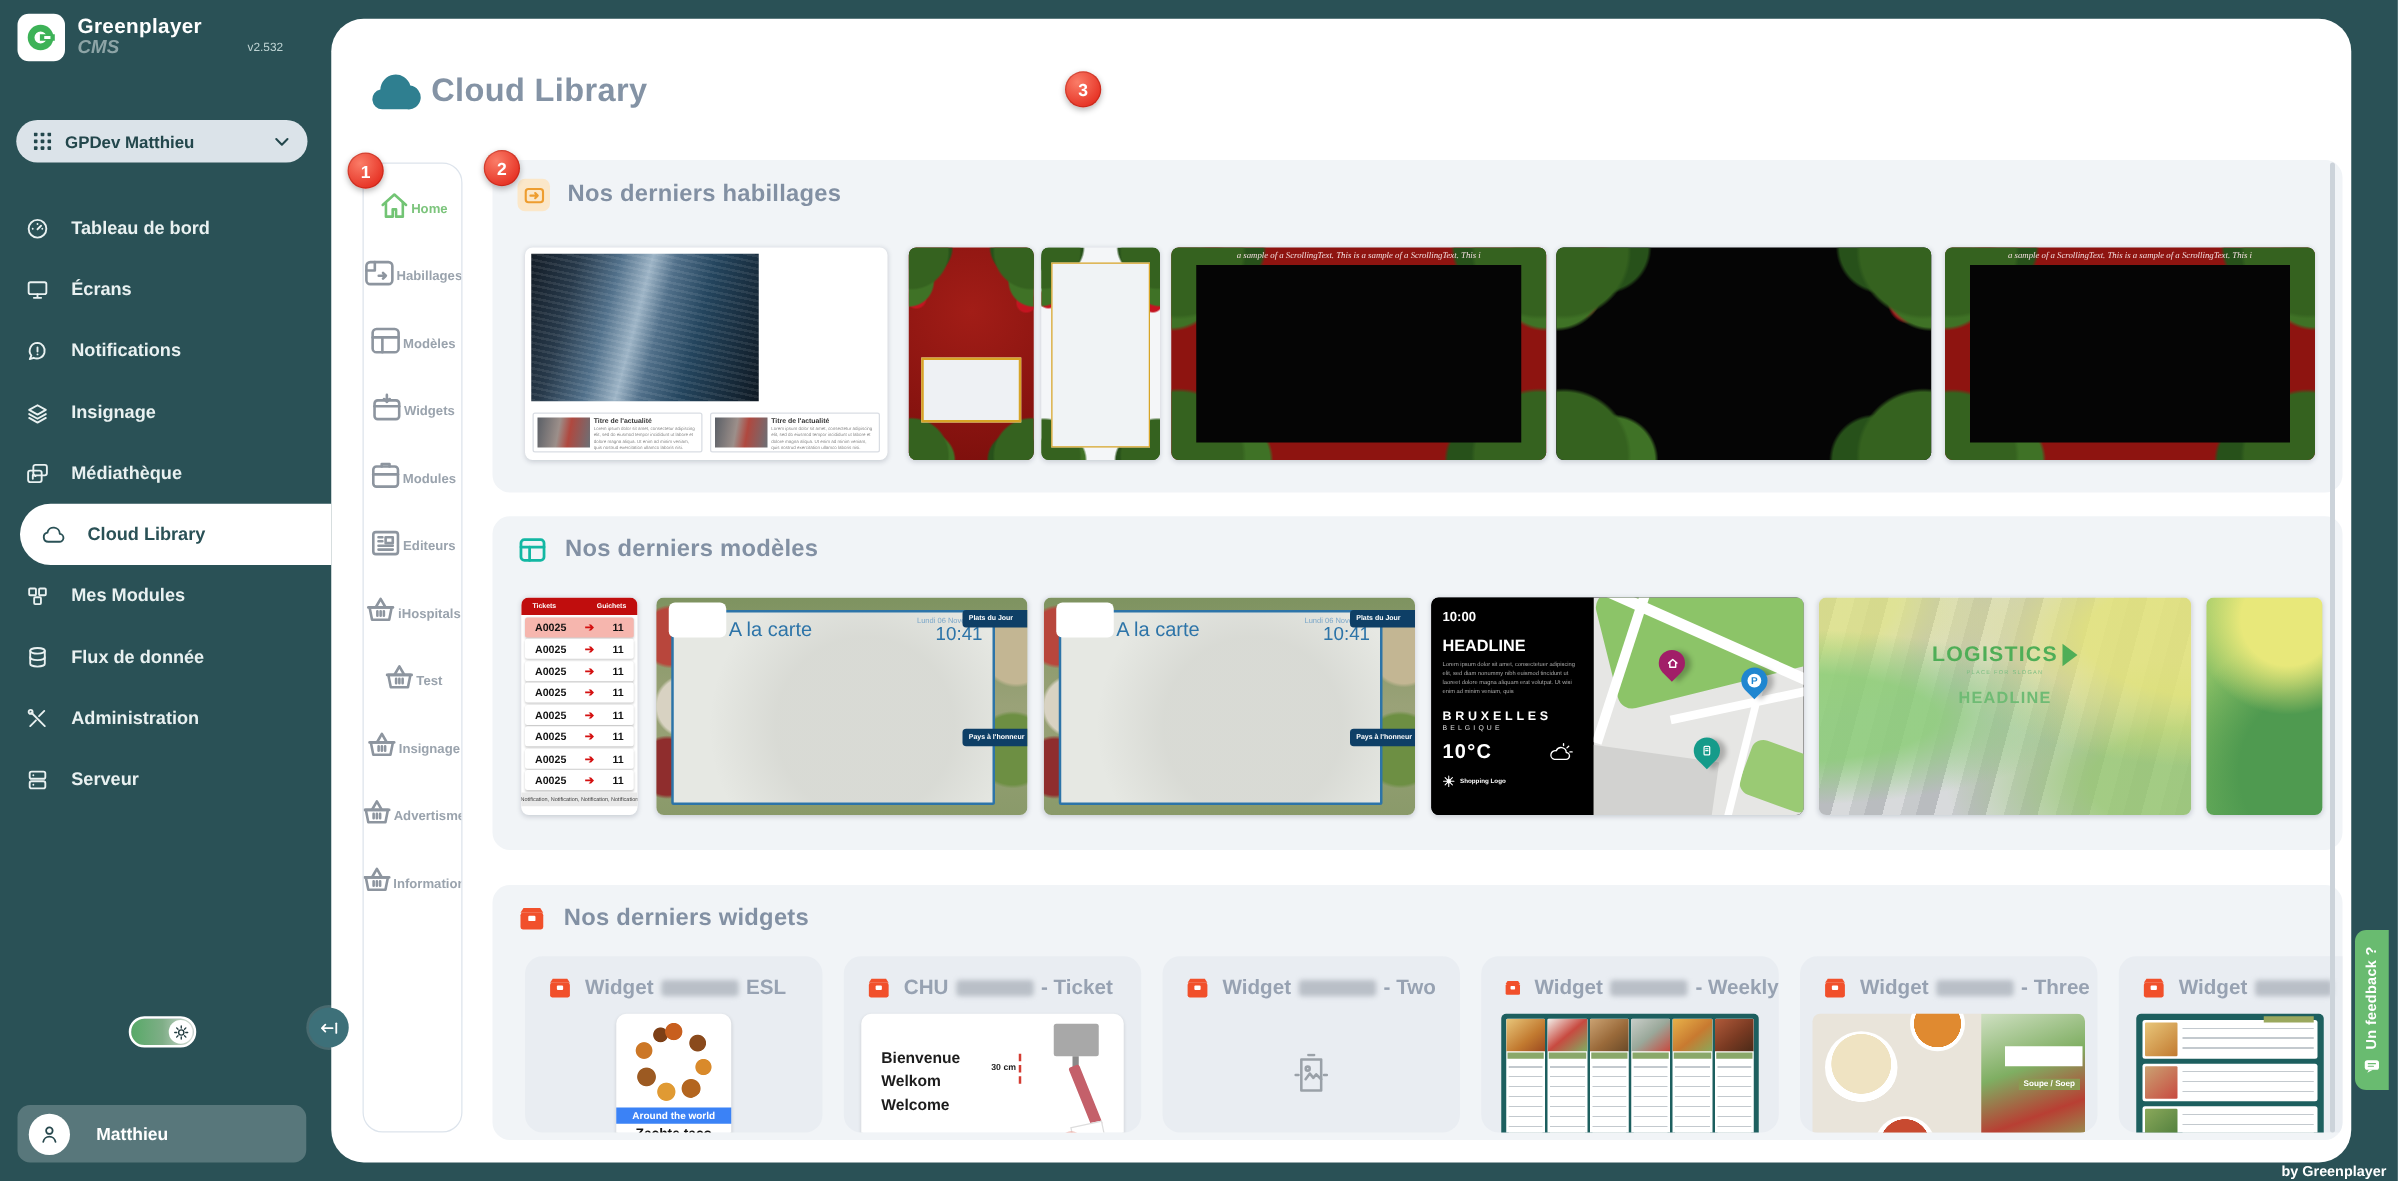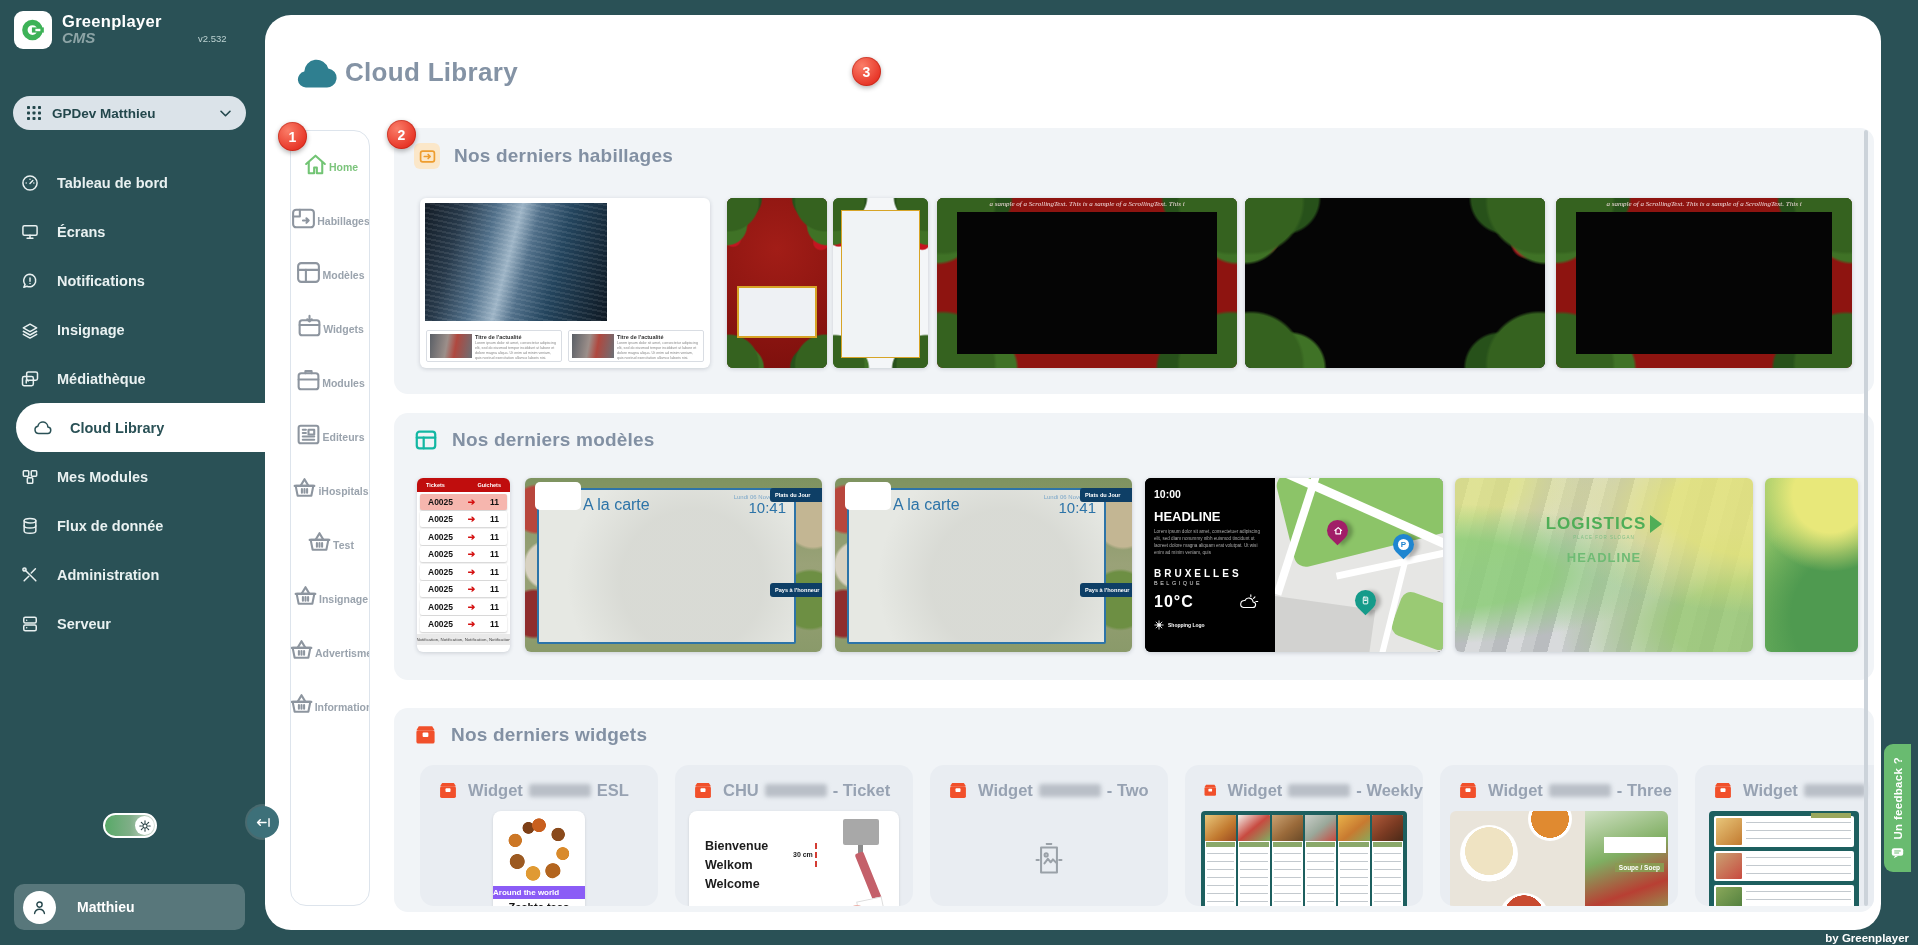--- a/index.html
+++ b/index.html
@@ -150,21 +150,21 @@
 .wthumb{position:absolute;background:#fff;border-radius:8px;box-shadow:0 1px 3px rgba(0,0,0,.12)}
 .taco{width:66px;height:66px;border-radius:50%;margin:5px auto 0;background:
  radial-gradient(circle at 50% 14%,#c85f1e 0 10%,transparent 11%),
  radial-gradient(circle at 79% 28%,#8a4a1c 0 9%,transparent 10%),
  radial-gradient(circle at 86% 57%,#d98a2b 0 9%,transparent 10%),
  radial-gradient(circle at 71% 83%,#b3651f 0 10%,transparent 11%),
  radial-gradient(circle at 41% 87%,#e09a33 0 10%,transparent 11%),
  radial-gradient(circle at 17% 69%,#9c5a22 0 10%,transparent 11%),
  radial-gradient(circle at 14% 37%,#cc7726 0 9%,transparent 10%),
  radial-gradient(circle at 34% 18%,#7d3f16 0 8%,transparent 9%),#fff}
-.esl-band{margin-top:4px;background:#8b5cf6;color:#fff;font-size:8px;font-weight:800;text-align:left;padding:2px 0}
+.esl-band{margin-top:4px;background:#3b82f6;color:#fff;font-size:8px;font-weight:800;text-align:center;padding:2px 0}
 .esl-name{font-size:11px;font-weight:800;color:#111;text-align:center;margin-top:2px}
 .chu-lines{position:absolute;left:16px;top:26px;font-size:12.5px;font-weight:800;color:#1c1c1c;line-height:1.5}
 .chu-measure{position:absolute;left:104px;top:40px;font-size:7px;font-weight:800;color:#1c1c1c}
 .chu-dash{position:absolute;left:126px;top:32px;width:0;height:24px;border-left:2px dashed #d43c33}
 .chu-screen{position:absolute;right:20px;top:8px;width:36px;height:26px;background:#a8a8a8;border-radius:2px}
 .chu-stem{position:absolute;right:36px;top:34px;width:5px;height:9px;background:#8a8a8a}
 .chu-arm{position:absolute;right:26px;top:40px;width:9px;height:52px;background:#c4606a;transform:rotate(-22deg);border-radius:2px}
 .chu-paper{position:absolute;right:16px;top:88px;width:26px;height:11px;background:#fff;border:1px solid #ddd;transform:rotate(-12deg)}
 .chu-hand{position:absolute;right:34px;top:94px;width:16px;height:14px;background:#eeb0a8;border-radius:50% 50% 40% 40%}
 .wk{position:absolute;left:16px;right:16px;top:46px;height:110px;background:#1d5f5f;border-radius:4px;padding:4px;display:flex;gap:2px}

